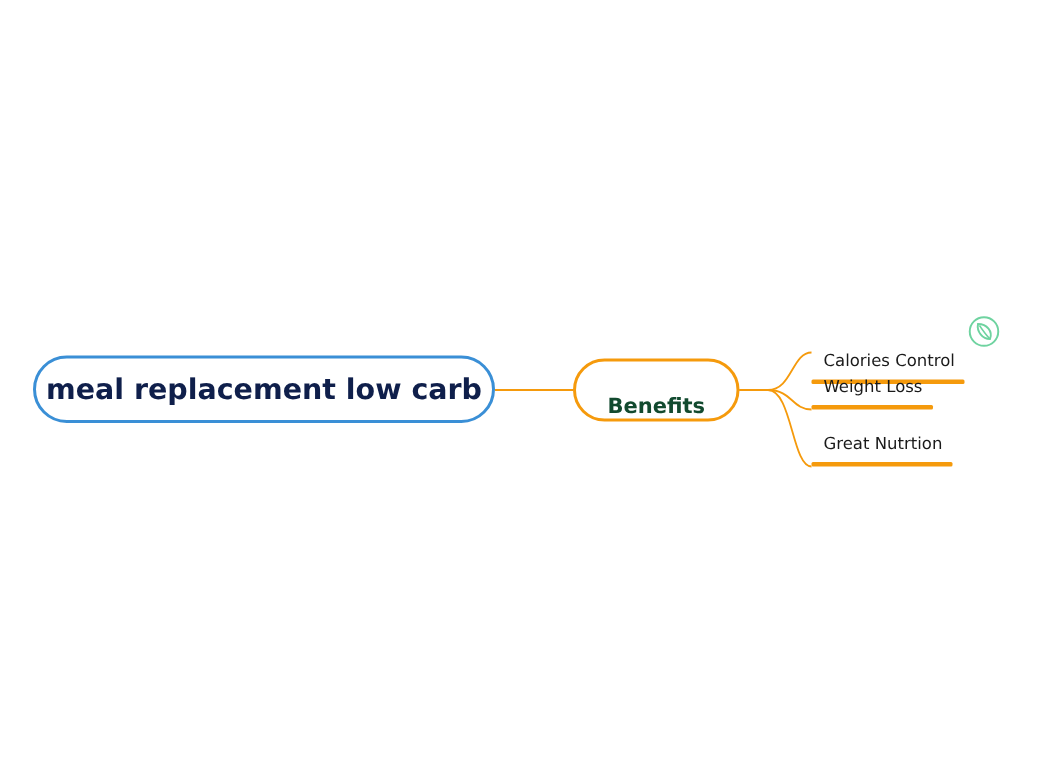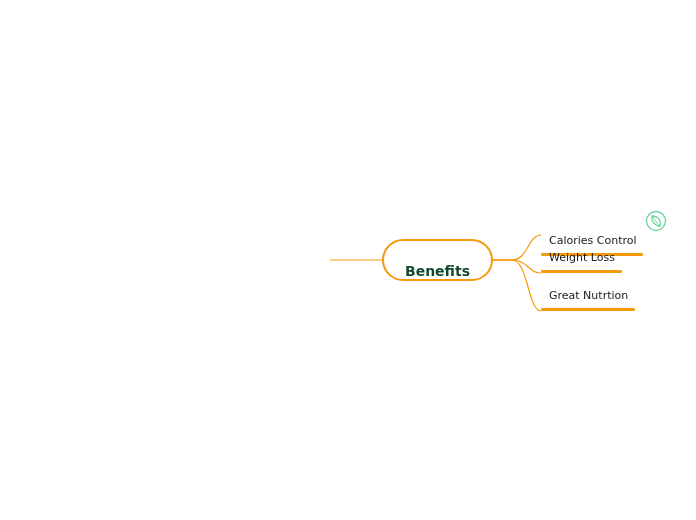--- a/index.html
+++ b/index.html
@@ -33,20 +33,23 @@
 
 <div class="canvas">
 
   <svg class="links" width="696" height="520">
     <line x1="330" y1="260" x2="382" y2="260" stroke="#f59a0c" stroke-width="1.2"></line>
     <path d="M493 260 L512 260 C528 260, 528 235, 541 235" fill="none" stroke="#f59a0c" stroke-width="1.2"></path>
     <path d="M493 260 L512 260 C528 260, 528 273, 541 273" fill="none" stroke="#f59a0c" stroke-width="1.2"></path>
     <path d="M493 260 L512 260 C528 260, 528 311, 541 311" fill="none" stroke="#f59a0c" stroke-width="1.2"></path>
   </svg>
 
+  <div class="root-node">
+    <span>meal replacement low carb</span>
+  </div>
 
   <div class="main-node">
     <span>Benefits</span>
   </div>
 
   <div class="sub-node" style="top:213px; width:102px;margin-top:21px;">
     <span class="label">Calories Control</span>
     <div class="underline" style="width:102px;"></div>
   </div>
 

